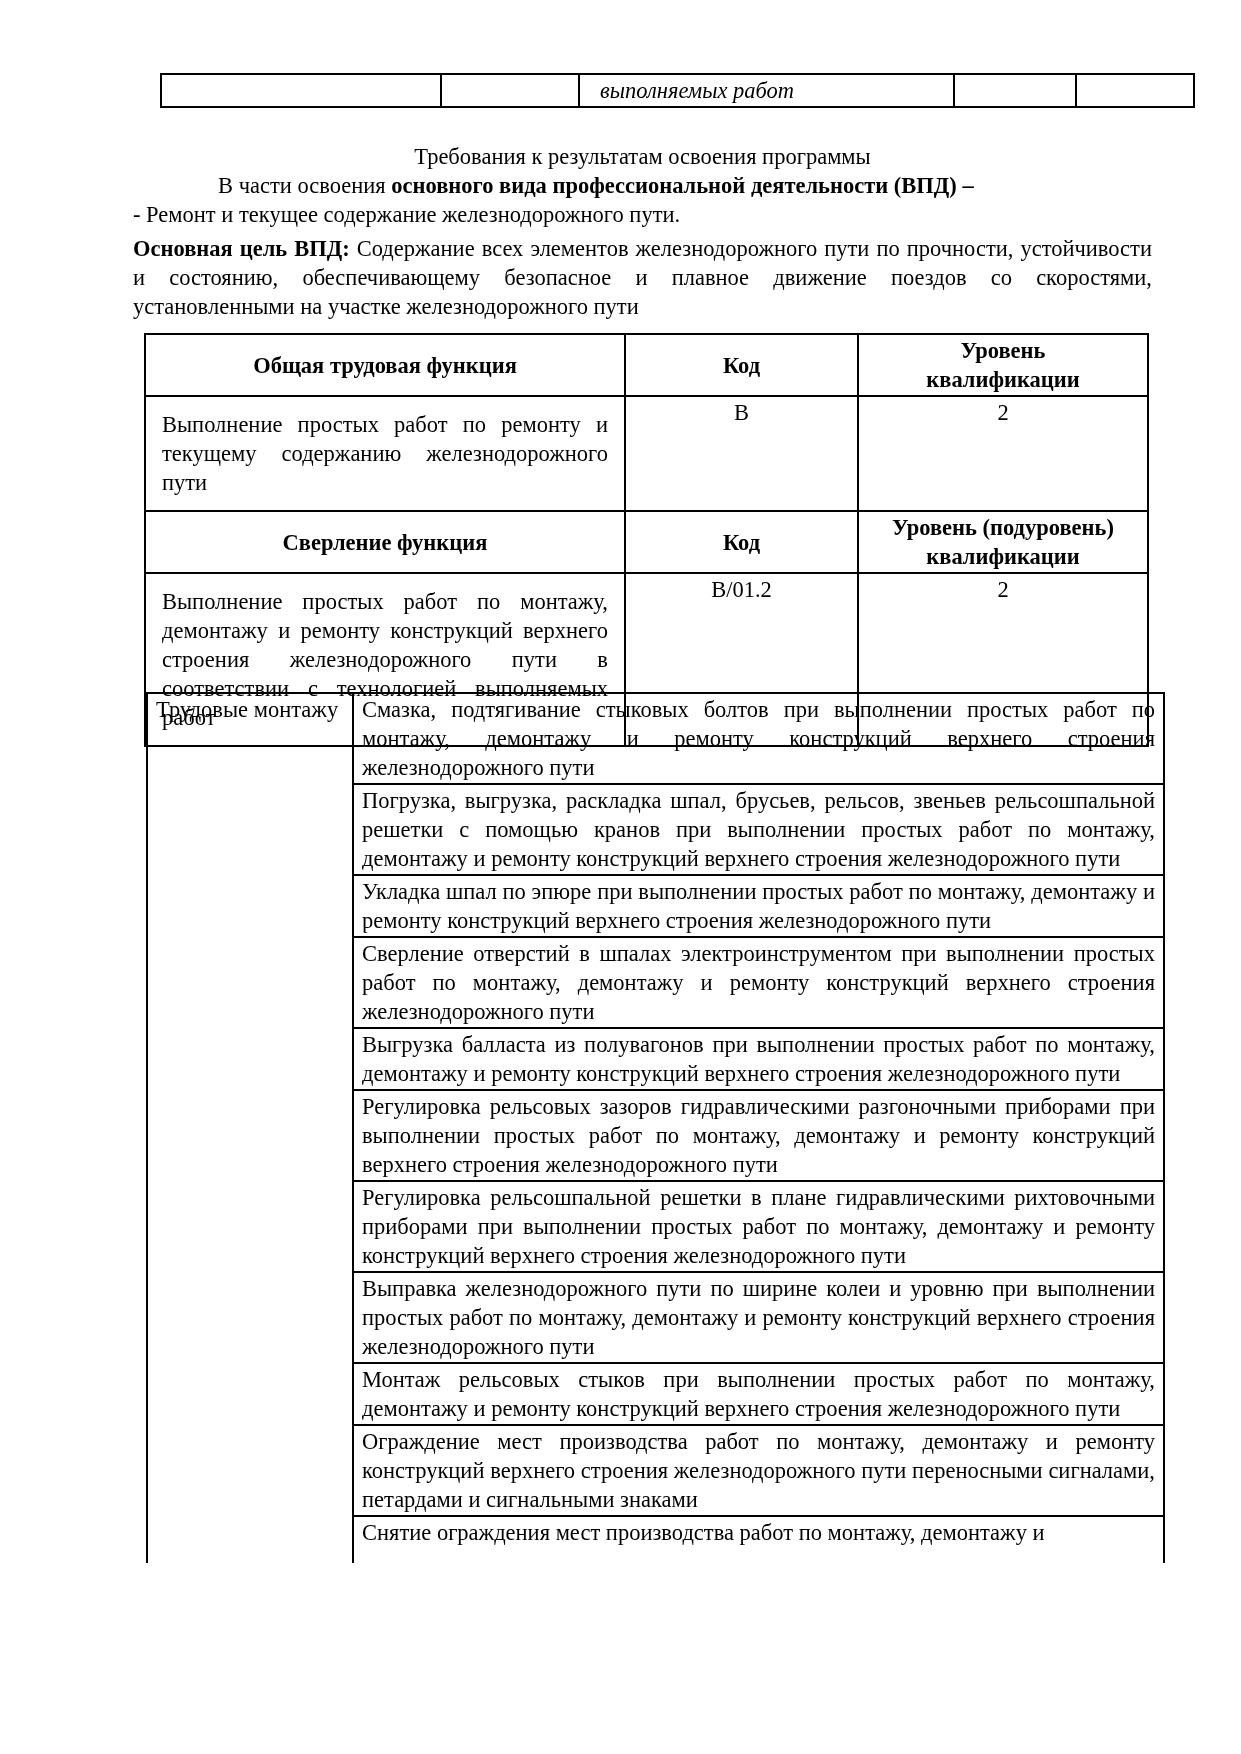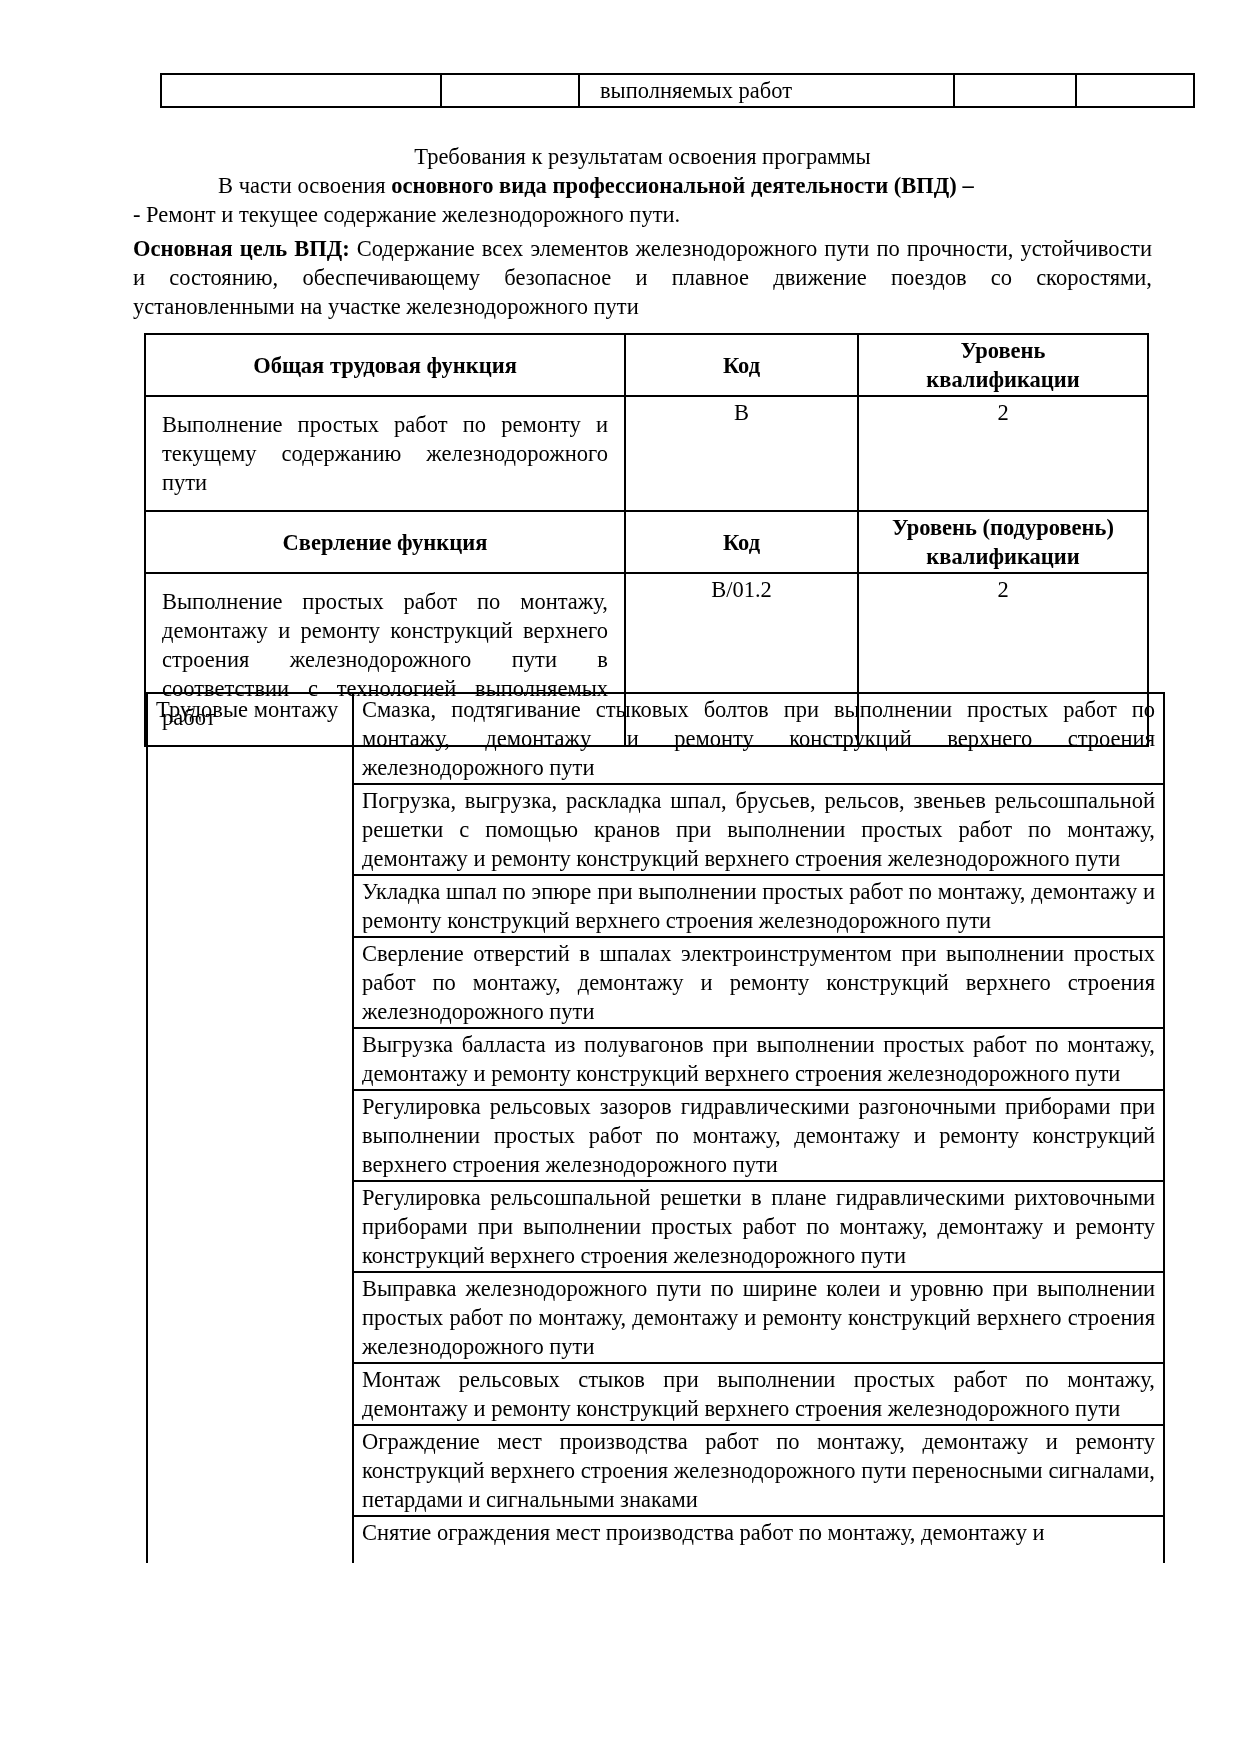--- a/index.html
+++ b/index.html
@@ -16,21 +16,21 @@
   table { border-collapse:collapse; table-layout:fixed; }
   td {
     border:2px solid #000000;
     padding:1px 8px;
     vertical-align:top;
     overflow:hidden;
   }
 
   
   .toptable { position:absolute; top:73px; left:160px; width:1033px; }
-  .toptable td { height:28px; }
+  .toptable td { height:28px;font-style:italic; }
   .toptable td.c3 { padding-left:20px; }
 
   
   .textblock { position:absolute; top:142px; left:133px; width:1019px; }
   .textblock p { margin:0; }
   .heading { text-align:center; font-weight:normal; }
   .lead { text-indent:85px; }
   .goal { text-align:justify; margin-top:5px !important; }
   b, .b { font-weight:bold; }
 

